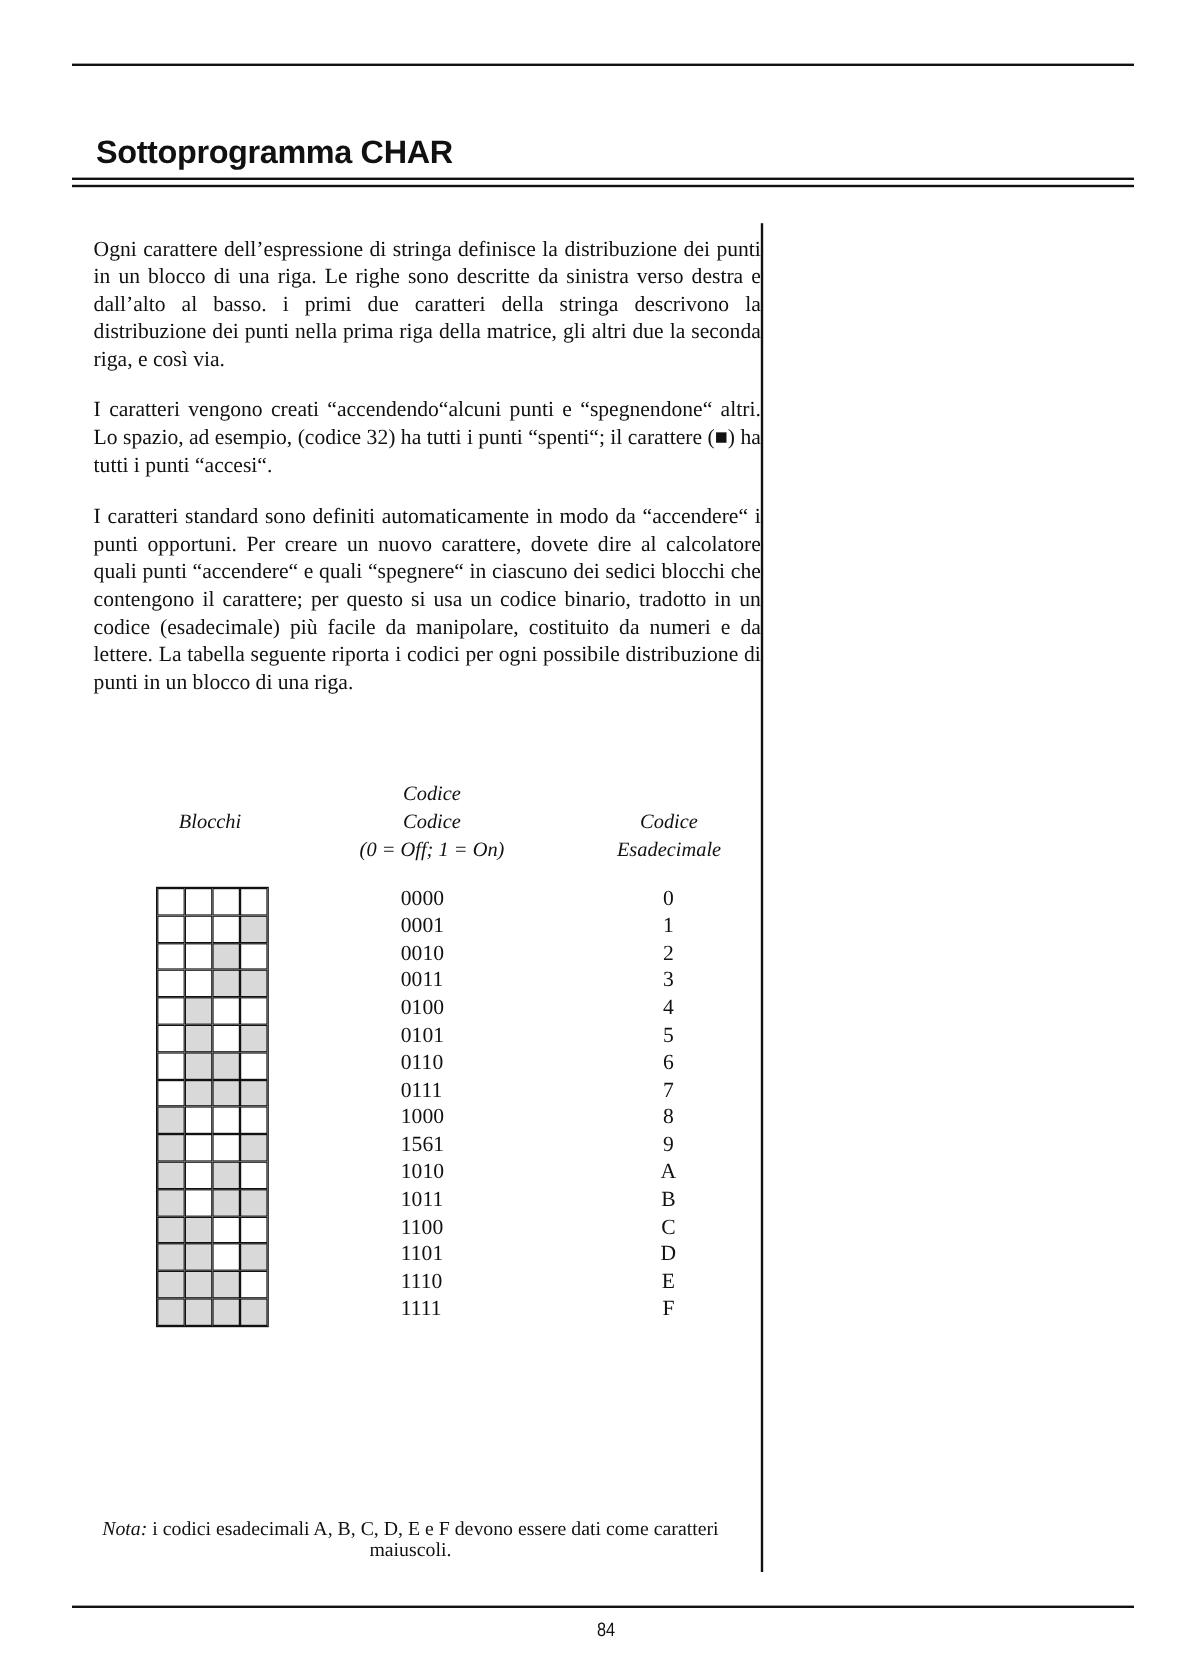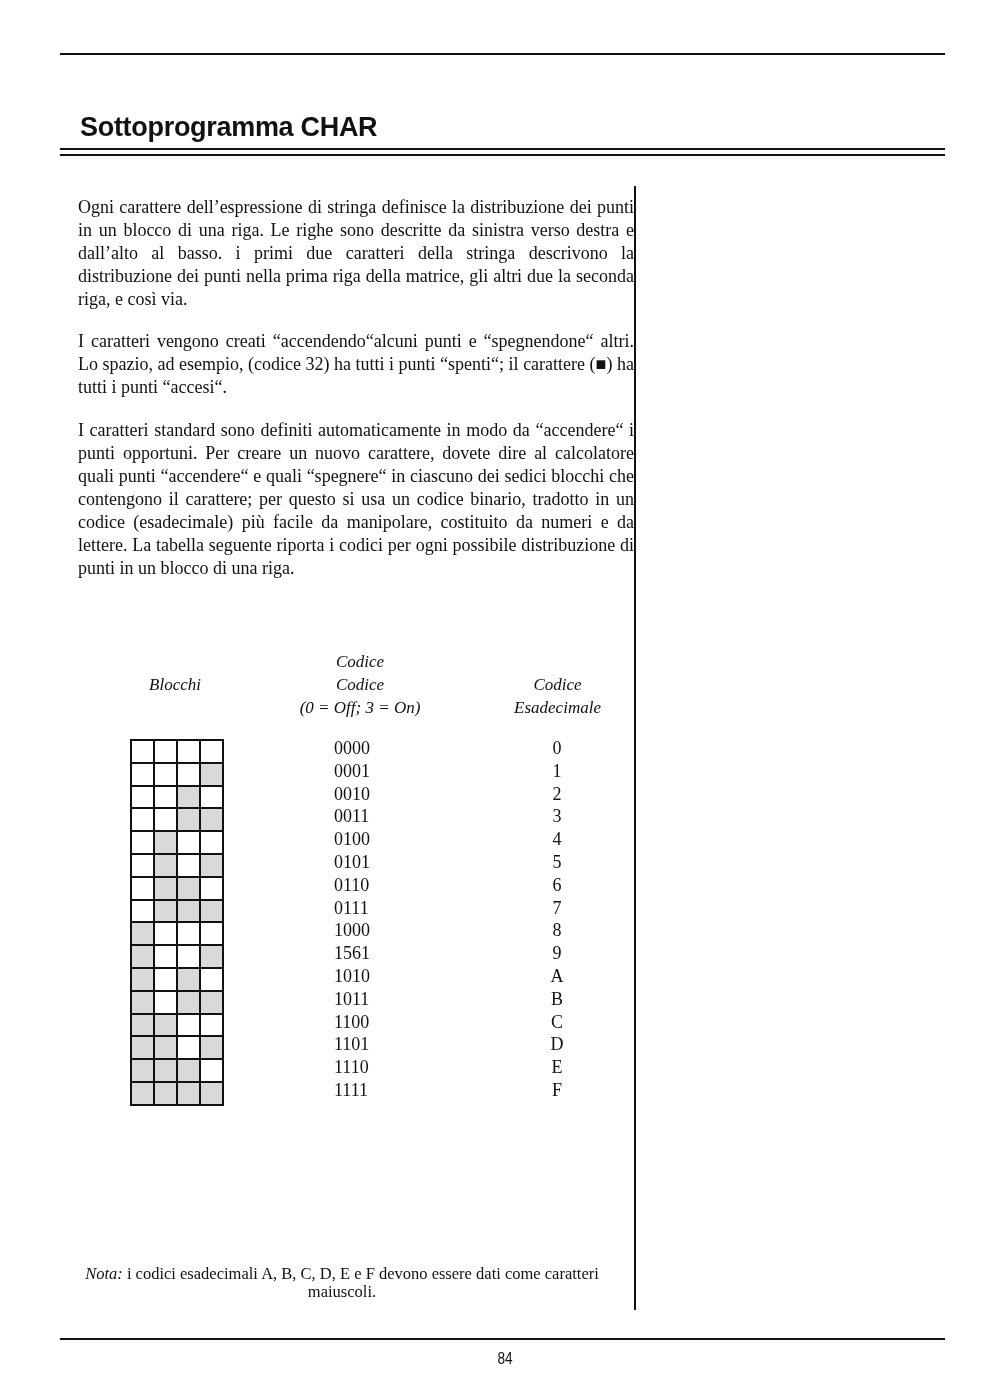--- a/index.html
+++ b/index.html
@@ -74,21 +74,21 @@
 <div class="vrule"></div>
 
 <p class="body-text p1">Ogni carattere dell’espressione di stringa definisce la distribuzione dei punti in un blocco di una riga. Le righe sono descritte da sinistra verso destra e dall’alto al basso. i primi due caratteri della stringa descrivono la distribuzione dei punti nella prima riga della matrice, gli altri due la seconda riga, e così via.</p>
 <p class="body-text p2">I caratteri vengono creati “accendendo“alcuni punti e “spegnendone“ altri. Lo spazio, ad esempio, (codice 32) ha tutti i punti “spenti“; il carattere (■) ha tutti i punti “accesi“.</p>
 <p class="body-text p3">I caratteri standard sono definiti automaticamente in modo da “accendere“ i punti opportuni. Per creare un nuovo carattere, dovete dire al calcolatore quali punti “accendere“ e quali “spegnere“ in ciascuno dei sedici blocchi che contengono il carattere; per questo si usa un codice binario, tradotto in un codice (esadecimale) più facile da manipolare, costituito da numeri e da lettere. La tabella seguente riporta i codici per ogni possibile distribuzione di punti in un blocco di una riga.</p>
 
 <div class="th th-blocchi">Blocchi</div>
 <div class="th th-binario">
   <div>Codice</div>
   <div>Codice</div>
-  <div>(0 = Off; 3 = On)</div>
+  <div>(0 = Off; 1 = On)</div>
 </div>
 <div class="th th-hex">
   <div>Codice</div>
   <div>Esadecimale</div>
 </div>
 
 <div class="grid" id="block-grid">
     <div class="cell"></div>
     <div class="cell"></div>
     <div class="cell"></div>

